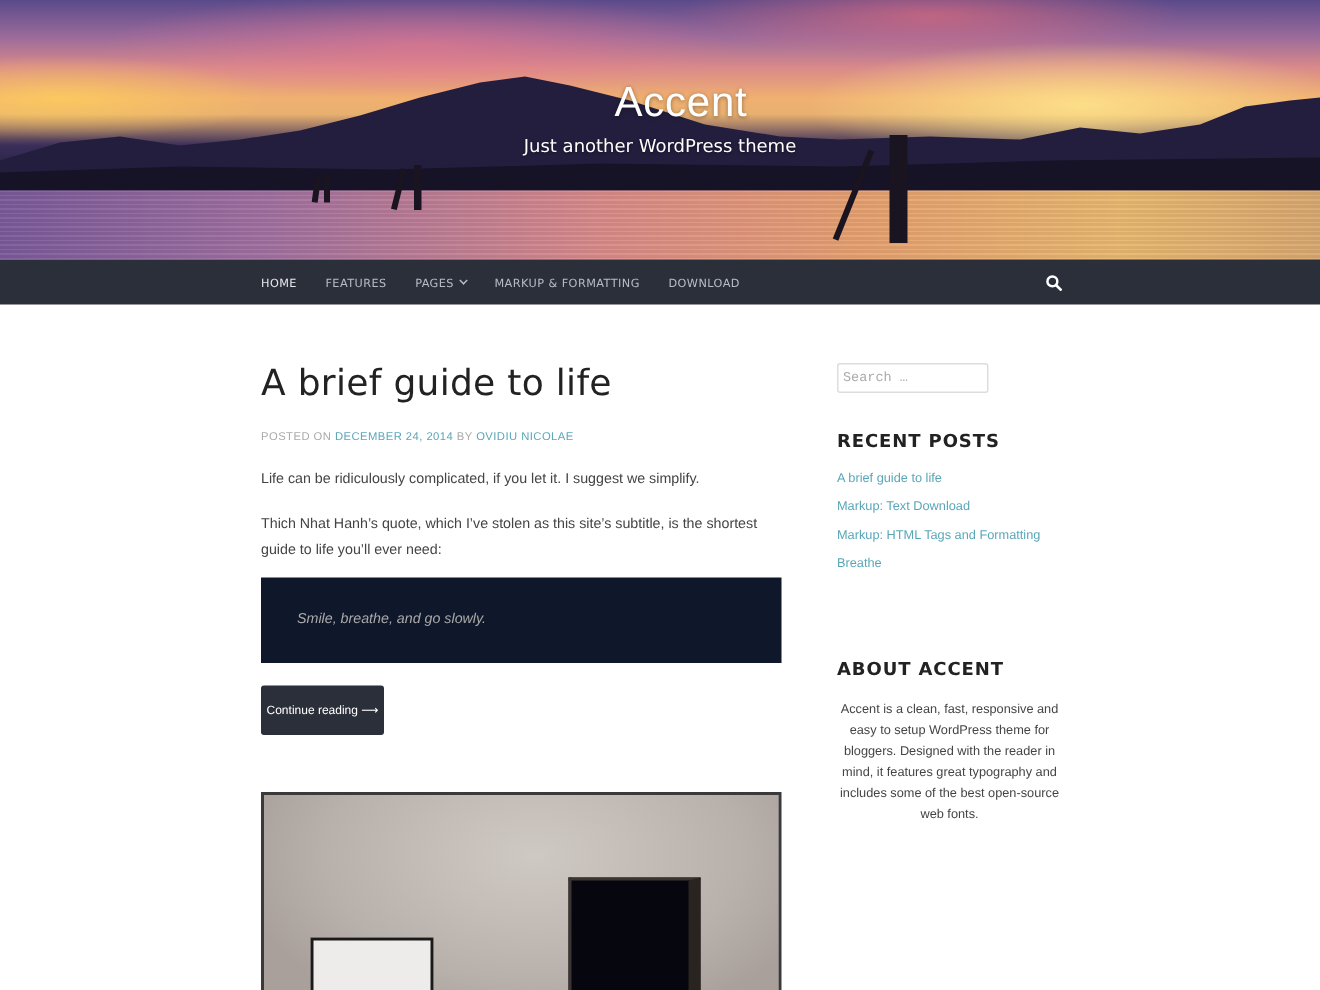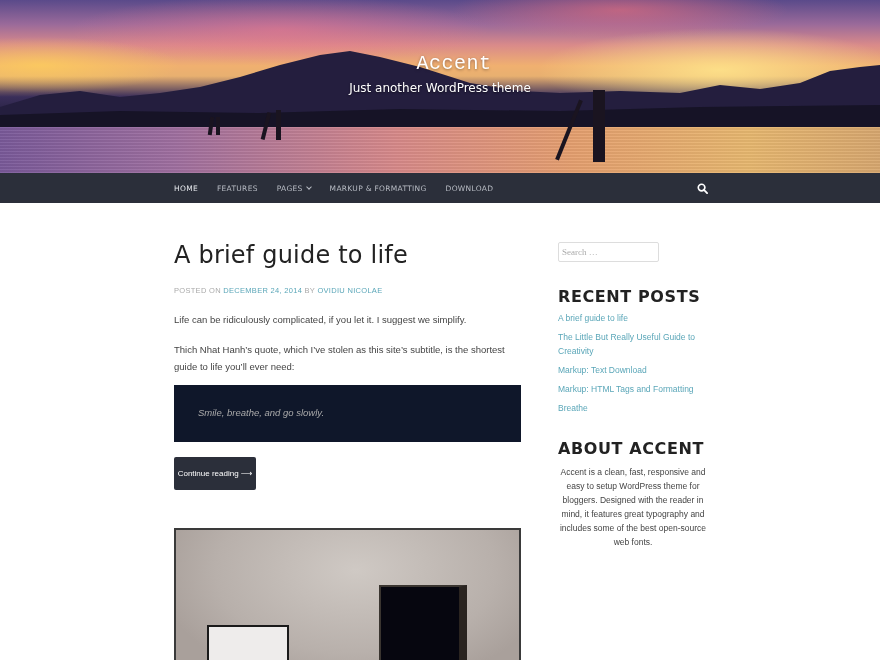--- a/index.html
+++ b/index.html
@@ -27,21 +27,21 @@
   .hero .water {
     position:absolute; left:0; bottom:0; width:880px; height:46px;
     background: linear-gradient(90deg, #7a5a9a 0%, #a070a0 20%, #d88a8a 45%, #e6a070 65%, #e8b870 85%, #d8a870 100%);
   }
   .hero .water::after {
     content:""; position:absolute; inset:0;
     background: repeating-linear-gradient(180deg, rgba(255,255,255,0.06) 0 1px, rgba(0,0,0,0.05) 1px 3px);
   }
   .hero .pillar { position:absolute; background:#1a1420; }
   .hero-text { position:absolute; left:0; right:0; top:52px; text-align:center; color:#fff; }
-  .site-title { font-family:Liberation Mono, monospace; font-size:20px; font-weight:400; letter-spacing:0.5px; text-shadow:0 1px 3px rgba(0,0,0,0.4);margin-left:28px; }
+  .site-title { font-family:Liberation Sans, sans-serif; font-size:28px; font-weight:400; letter-spacing:0.5px; text-shadow:0 1px 3px rgba(0,0,0,0.4);margin-left:28px; }
   .site-tagline { font-family:"DejaVu Sans", sans-serif; font-size:12px; margin-top:6px; text-shadow:0 1px 2px rgba(0,0,0,0.5); }
 
   .navbar { width:880px; height:30px; background:#2b2f3a; position:relative;text-decoration:underline; }
   .nav-inner { position:absolute; left:174px; top:0; height:30px; display:flex; align-items:center; }
   .nav-item { font-family:"DejaVu Sans", sans-serif; font-size:7.5px; color:#b8bcc4; text-transform:uppercase; letter-spacing:0.3px; margin-right:19px; cursor:pointer; display:flex; align-items:center; }
   .nav-item.active { color:#e6e8ec; }
   .chev { display:inline-block; width:4px; height:4px; border-right:1px solid #b8bcc4; border-bottom:1px solid #b8bcc4; transform:rotate(45deg); margin-left:4px; margin-top:-3px; }
   .nav-search { position:absolute; left:697px; top:10px; width:11px; height:11px; cursor:pointer; }
 
   .content { position:relative; width:880px; }
@@ -53,23 +53,23 @@
   .p2 { position:absolute; top:138px; left:0; font-size:9.5px; color:#444; line-height:17px; width:347px; }
   .quote { position:absolute; top:182px; left:0; width:347px; height:57px; background:#0f172a;text-align:right; }
   .quote p { position:absolute; left:24px; top:22px; font-size:9.5px; color:#aaa; font-style:italic; }
   .continue-btn { position:absolute; top:254px; left:0; width:82px; height:33px; background:#2b2f3a; color:#fff; font-size:8px; border:none; border-radius:2px; cursor:pointer; display:flex; align-items:center; justify-content:center; font-family:"Liberation Sans", sans-serif; }
   .post-image { position:absolute; top:325px; left:0; width:347px; height:140px; border:2px solid #3a3a3a; overflow:hidden;
     background: radial-gradient(ellipse 200px 120px at 180px 40px, #cfc9c4, #b8b0ab 70%, #a9a09b); }
   .post-image .frame { position:absolute; left:31px; top:95px; width:82px; height:60px; border:2px solid #1a1a1a; background:#eeeceb; }
   .post-image .door { position:absolute; left:203px; top:55px; width:88px; height:100px; background:#06060f; border:2px solid #3a3530; border-right:8px solid #2a2420; }
 
   .sidebar { position:absolute; left:558px; top:0; width:150px; }
-  .search-field { position:absolute; top:39px; left:0; width:101px; height:20px; border:1px solid #ddd; border-radius:2px; font-size:9px; padding:0 3px; color:#999; font-family:Liberation Serif, serif; background:#fff; }
+  .search-field { position:absolute; top:39px; left:0; width:101px; height:20px; border:1px solid #ddd; border-radius:2px; font-size:9px; padding:0 3px; color:#999; font-family:Liberation Mono, monospace; background:#fff; }
   .search-field::placeholder { color:#aaa; }
-  .widget-title { position:absolute; left:0; font-family:"DejaVu Sans", sans-serif; font-size:16px; color:#222; letter-spacing:0.6px; text-transform:uppercase; white-space:nowrap; }
+  .widget-title { position:absolute; left:0; font-family:"DejaVu Sans", sans-serif; font-size:12px; color:#222; letter-spacing:0.6px; text-transform:uppercase; white-space:nowrap; }
   .recent-list { position:absolute; top:108px; left:0; width:150px; list-style:none; }
   .recent-list li { font-size:8.5px; line-height:14px; margin-bottom:5px; }
   .recent-list a { color:#5aa6b8; text-decoration:none; }
   .about-text { position:absolute; top:262px; left:0; width:150px; font-size:8.5px; line-height:14px; color:#444;text-align:center; }
 </style>
 </head>
 <body>
 
 <header class="hero">
   <div class="sky-glow"></div>
@@ -134,21 +134,20 @@
       <div class="frame"></div>
       <div class="door"></div>
     </div>
   </article>
 
   <aside class="sidebar">
     <input class="search-field" type="search" placeholder="Search …" style="">
     <h2 class="widget-title" style="top:84px;">Recent Posts</h2>
     <ul class="recent-list">
       <li><a href="#">A brief guide to life</a></li>
-      <li><a href="#">The Little But Really Useful Guide to Creativity</a></li>
       <li><a href="#">Markup: Text Download</a></li>
       <li><a href="#">Markup: HTML Tags and Formatting</a></li>
       <li><a href="#">Breathe</a></li>
     </ul>
     <h2 class="widget-title" style="top:236px;">About Accent</h2>
     <p class="about-text">Accent is a clean, fast, responsive and easy to setup WordPress theme for bloggers. Designed with the reader in mind, it features great typography and includes some of the best open-source web fonts.</p>
   </aside>
 </div>
 
 </body></html>

